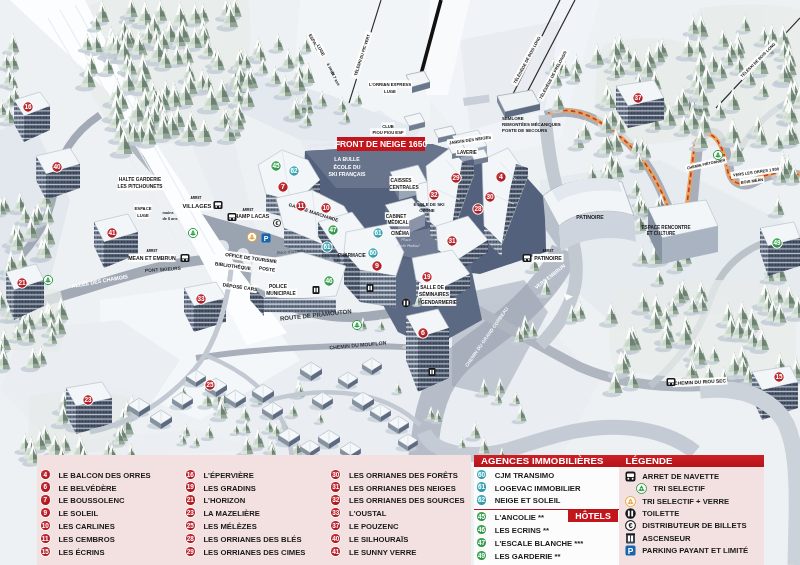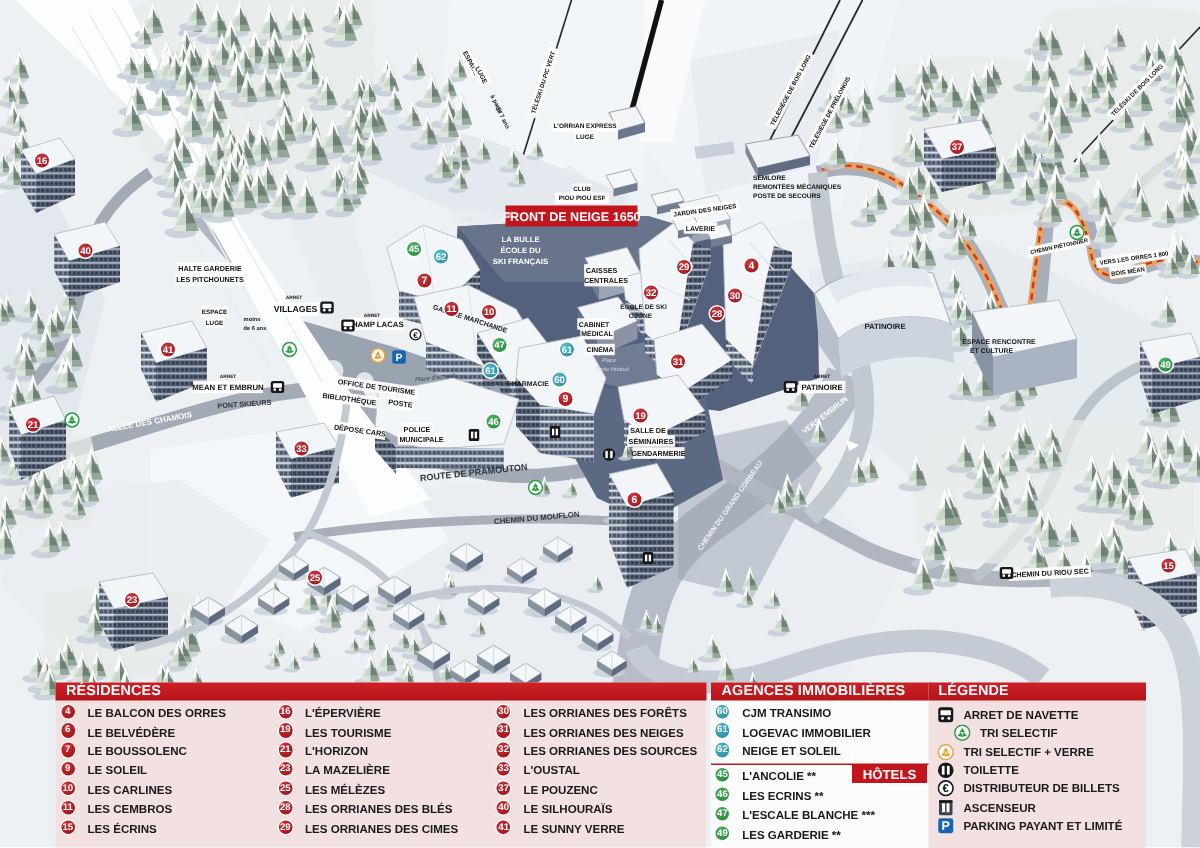--- a/index.html
+++ b/index.html
@@ -1474,30 +1474,29 @@
       <text x="333" y="232.2" text-anchor="middle" font-size="6.4" font-weight="bold" fill="#fff">47</text>
     </g>
 
 <g>
       <circle cx="777" cy="243" r="5.2" fill="url(#gg)" stroke="#ffffff" stroke-width="1.1" opacity="0.97"></circle>
       <text x="777" y="245.2" text-anchor="middle" font-size="6.4" font-weight="bold" fill="#fff">49</text>
     </g>
 </svg>
 
 <div class="panel" style="left:37px;top:455px;width:434px;height:110px;background:#f3e1e1">
-<div class="bar">RÉSIDENCES</div>
 <div class="row" style="left:3.6px;top:15.2px"><span class="num nr">4</span><span class="txt">LE BALCON DES ORRES</span></div>
     <div class="row" style="left:3.6px;top:28.1px"><span class="num nr">6</span><span class="txt">LE BELVÉDÈRE</span></div>
     <div class="row" style="left:3.6px;top:41.0px"><span class="num nr">7</span><span class="txt">LE BOUSSOLENC</span></div>
     <div class="row" style="left:3.6px;top:53.9px"><span class="num nr">9</span><span class="txt">LE SOLEIL</span></div>
     <div class="row" style="left:3.6px;top:66.8px"><span class="num nr">10</span><span class="txt">LES CARLINES</span></div>
     <div class="row" style="left:3.6px;top:79.7px"><span class="num nr">11</span><span class="txt">LES CEMBROS</span></div>
     <div class="row" style="left:3.6px;top:92.6px"><span class="num nr">15</span><span class="txt">LES ÉCRINS</span></div>
     <div class="row" style="left:148.6px;top:15.2px"><span class="num nr">16</span><span class="txt">L'ÉPERVIÈRE</span></div>
-    <div class="row" style="left:148.6px;top:28.1px"><span class="num nr">19</span><span class="txt">LES TOURISME</span></div>
+    <div class="row" style="left:148.6px;top:28.1px"><span class="num nr">19</span><span class="txt">LES GRADINS</span></div>
     <div class="row" style="left:148.6px;top:41.0px"><span class="num nr">21</span><span class="txt">L'HORIZON</span></div>
     <div class="row" style="left:148.6px;top:53.9px"><span class="num nr">23</span><span class="txt">LA MAZELIÈRE</span></div>
     <div class="row" style="left:148.6px;top:66.8px"><span class="num nr">25</span><span class="txt">LES MÉLÈZES</span></div>
     <div class="row" style="left:148.6px;top:79.7px"><span class="num nr">28</span><span class="txt">LES ORRIANES DES BLÉS</span></div>
     <div class="row" style="left:148.6px;top:92.6px"><span class="num nr">29</span><span class="txt">LES ORRIANES DES CIMES</span></div>
     <div class="row" style="left:294.2px;top:15.2px"><span class="num nr">30</span><span class="txt">LES ORRIANES DES FORÊTS</span></div>
     <div class="row" style="left:294.2px;top:28.1px"><span class="num nr">31</span><span class="txt">LES ORRIANES DES NEIGES</span></div>
     <div class="row" style="left:294.2px;top:41.0px"><span class="num nr">32</span><span class="txt">LES ORRIANES DES SOURCES</span></div>
     <div class="row" style="left:294.2px;top:53.9px"><span class="num nr">33</span><span class="txt">L'OUSTAL</span></div>
     <div class="row" style="left:294.2px;top:66.8px"><span class="num nr">37</span><span class="txt">LE POUZENC</span></div>

